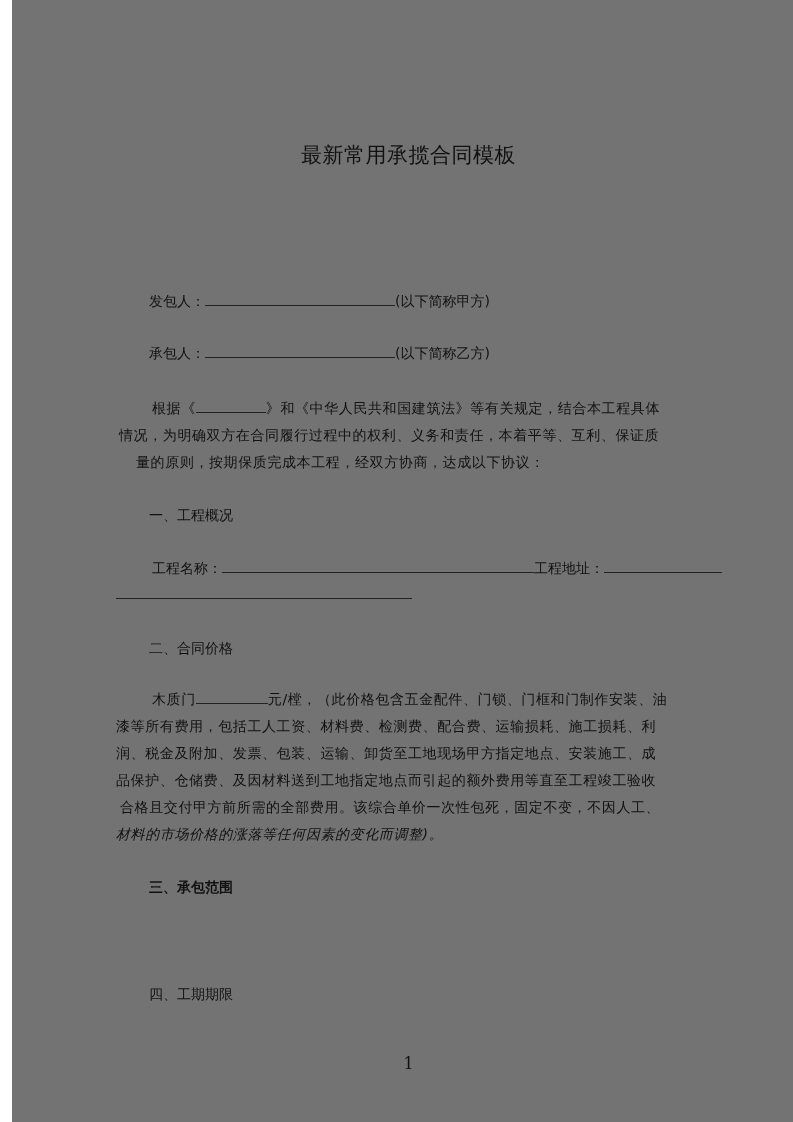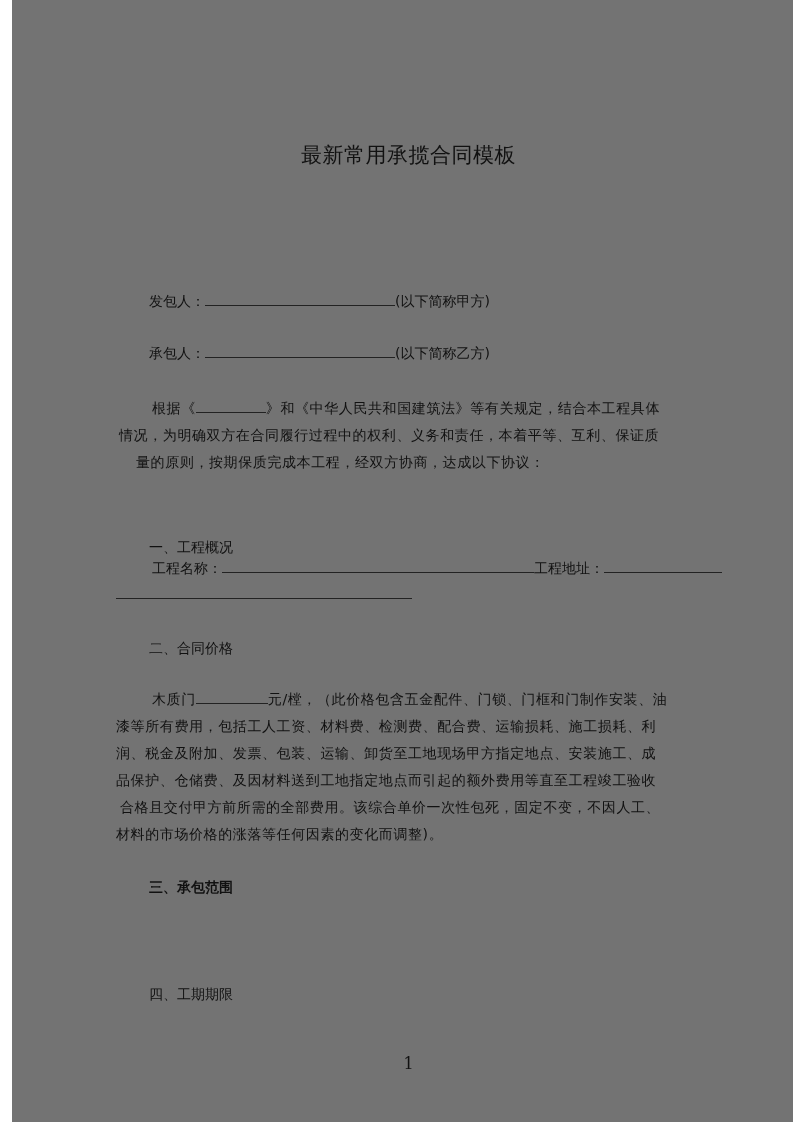--- a/index.html
+++ b/index.html
@@ -39,36 +39,36 @@
   <div class="line" style="left:137px; top:343px;">
     <span>承包人：</span><span class="blank" style="width:190px;"></span><span>(以下简称乙方)</span>
   </div>
 
   <div class="line just" style="left:140px; top:398px;">
     <span>根据《</span><span class="blank" style="width:70px;"></span><span>》和《中华人民共和国建筑法》等有关规定，结合本工程具体</span>
   </div>
   <div class="line just" style="left:107px; top:425px;">情况，为明确双方在合同履行过程中的权利、义务和责任，本着平等、互利、保证质</div>
   <div class="line just" style="left:104px; top:452px;margin-left:20px;">量的原则，按期保质完成本工程，经双方协商，达成以下协议：</div>
 
-  <div class="line" style="left:137px; top:505px;margin-top:32px;">一、工程概况</div>
+  <div class="line" style="left:137px; top:505px;">一、工程概况</div>
   <div class="line" style="left:140px; top:558px;">
     <span>工程名称：</span><span class="blank" style="width:312px;"></span><span>工程地址：</span><span class="blank" style="width:118px;"></span>
   </div>
   <div class="line" style="left:104px; top:584px;">
     <span class="blank" style="width:296px;"></span>
   </div>
 
   <div class="line" style="left:137px; top:638px;">二、合同价格</div>
   <div class="line just" style="left:104px; top:716px;">漆等所有费用，包括工人工资、材料费、检测费、配合费、运输损耗、施工损耗、利</div>
   <div class="line just" style="left:140px; top:689px;">
     <span>木质门</span><span class="blank" style="width:72px;"></span><span>元/樘，（此价格包含五金配件、门锁、门框和门制作安装、油</span>
   </div>
   <div class="line just" style="left:104px; top:743px;">润、税金及附加、发票、包装、运输、卸货至工地现场甲方指定地点、安装施工、成</div>
   <div class="line just" style="left:104px; top:770px;text-align:right;">品保护、仓储费、及因材料送到工地指定地点而引起的额外费用等直至工程竣工验收</div>
   <div class="line just" style="left:108px; top:797px;">合格且交付甲方前所需的全部费用。该综合单价一次性包死，固定不变，不因人工、</div>
-  <div class="line just" style="left:104px; top:824px;">材料的市场价格的涨落等任何因素的变化而调整)。</div>
+  <div class="line just" style="left:104px; top:824px;font-style:italic;">材料的市场价格的涨落等任何因素的变化而调整)。</div>
 
   <div class="line" style="left:137px; top:877px;font-weight:bold;">三、承包范围</div>
 
   <div class="line" style="left:137px; top:984px;">四、工期期限</div>
 
   <div class="pagenum">1</div>
 </div>
 
 </body></html>

